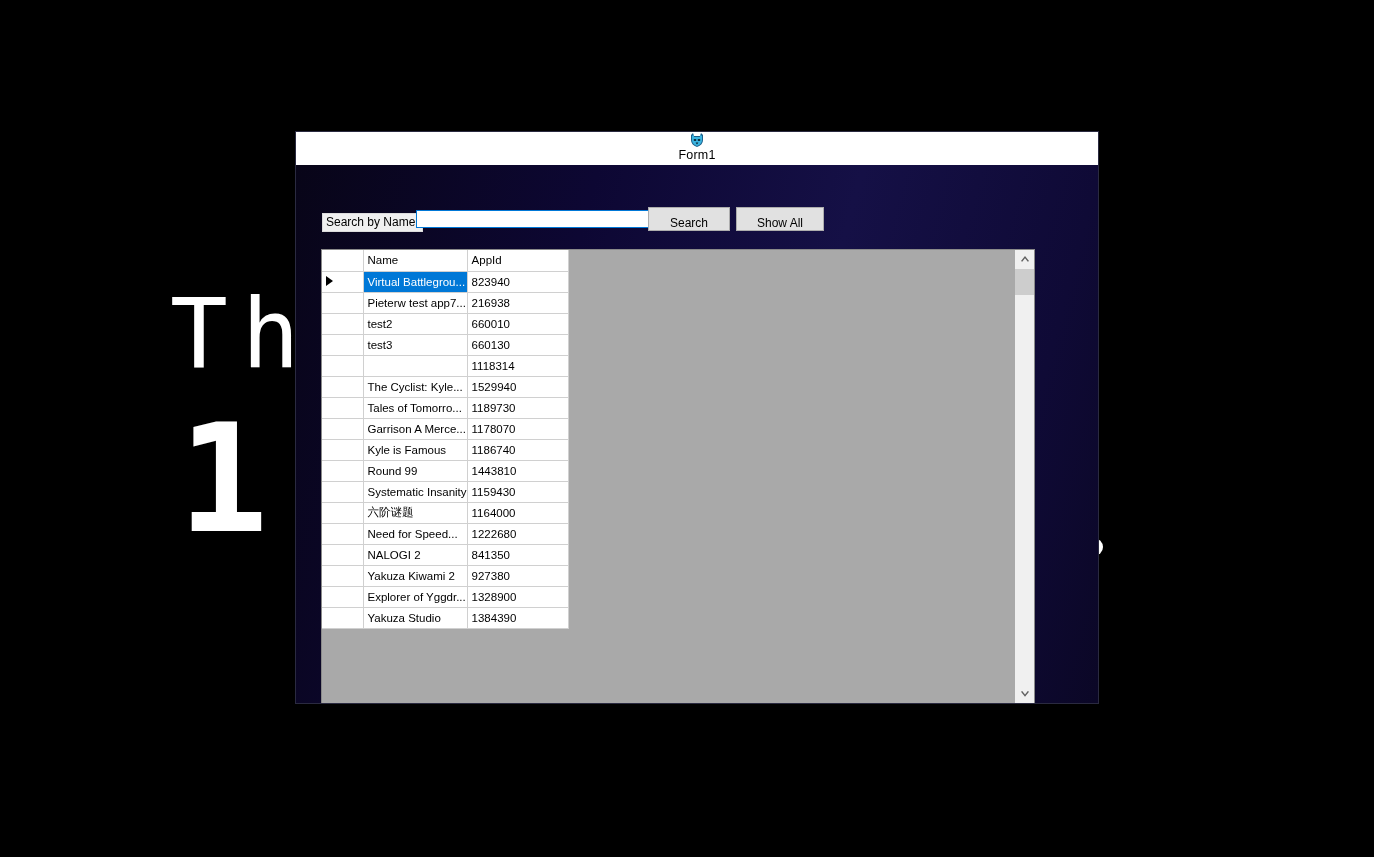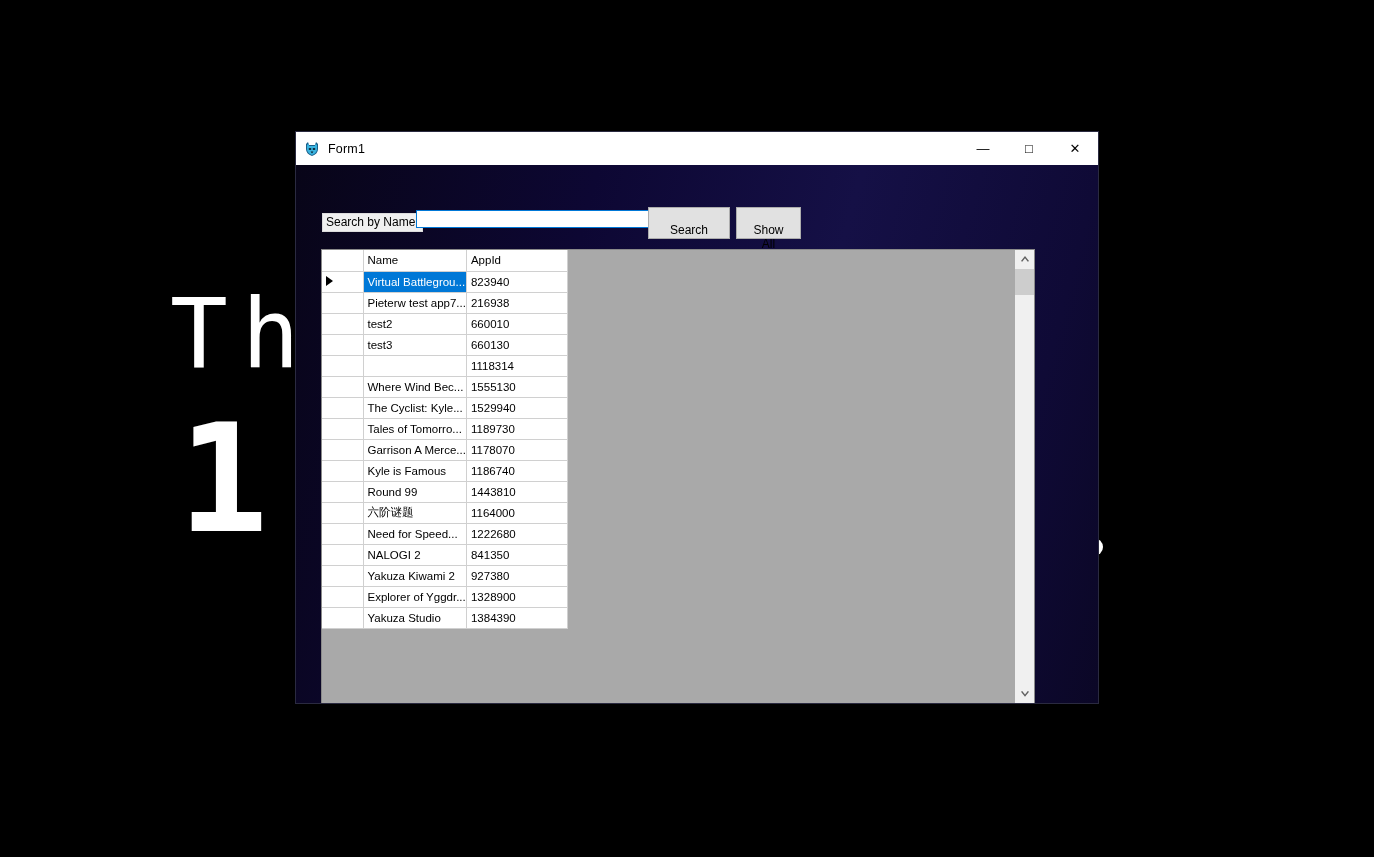--- a/index.html
+++ b/index.html
@@ -65,20 +65,21 @@
     box-shadow: 0 0 0 1px #2a2a40;
   }
   #title-bar {
     position: absolute;
     left: 0; top: 0;
     width: 802px;
     height: 33px;
     background: #ffffff;
     display: flex;
     align-items: center;
+    flex-direction: column;
   }
   #form-icon {
     width: 16px;
     height: 16px;
     margin-left: 8px;
     margin-right: 8px;
     flex: none;
   }
   #title-text {
     font-size: 12.5px;
@@ -145,24 +146,24 @@
   .win-button {
     position: absolute;
     top: 42px;
     height: 24px;
     background: #e1e1e1;
     border: 1px solid #adadad;
     color: #000000;
     font-size: 12px;
     font-family: "Liberation Sans", sans-serif;
     cursor: default;
-    padding: 15px;
+    padding: 8px;
   }
   #btn-search { left: 352px; width: 82px; }
-  #btn-show-all { left: 440px; width: 65px; }
+  #btn-show-all { left: 440px; width: 88px; }
 
   
   #grid {
     position: absolute;
     left: 25px;
     top: 84px;
     width: 714px;
     height: 455px;
     background: #a9a9a9;
     border: 1px solid #8a8a8a;
@@ -318,25 +319,20 @@
                 <td class="col-name">test3</td>
                 <td class="col-appid">660130</td>
               </tr>
               <tr class="grid-row">
                 <td class="col-rowhead"></td>
                 <td class="col-name"></td>
                 <td class="col-appid">1118314</td>
               </tr>
               <tr class="grid-row">
                 <td class="col-rowhead"></td>
-                <td class="col-name">Where Wind Bec...</td>
-                <td class="col-appid">1555130</td>
-              </tr>
-              <tr class="grid-row">
-                <td class="col-rowhead"></td>
                 <td class="col-name">The Cyclist: Kyle...</td>
                 <td class="col-appid">1529940</td>
               </tr>
               <tr class="grid-row">
                 <td class="col-rowhead"></td>
                 <td class="col-name">Tales of Tomorro...</td>
                 <td class="col-appid">1189730</td>
               </tr>
               <tr class="grid-row">
                 <td class="col-rowhead"></td>
@@ -345,20 +341,25 @@
               </tr>
               <tr class="grid-row">
                 <td class="col-rowhead"></td>
                 <td class="col-name">Kyle is Famous</td>
                 <td class="col-appid">1186740</td>
               </tr>
               <tr class="grid-row">
                 <td class="col-rowhead"></td>
                 <td class="col-name">Round 99</td>
                 <td class="col-appid">1443810</td>
+              </tr>
+              <tr class="grid-row">
+                <td class="col-rowhead"></td>
+                <td class="col-name">Systematic Insanity</td>
+                <td class="col-appid">1159430</td>
               </tr>
               <tr class="grid-row">
                 <td class="col-rowhead"></td>
                 <td class="col-name">六阶谜题</td>
                 <td class="col-appid">1164000</td>
               </tr>
               <tr class="grid-row">
                 <td class="col-rowhead"></td>
                 <td class="col-name">Need for Speed...</td>
                 <td class="col-appid">1222680</td>

